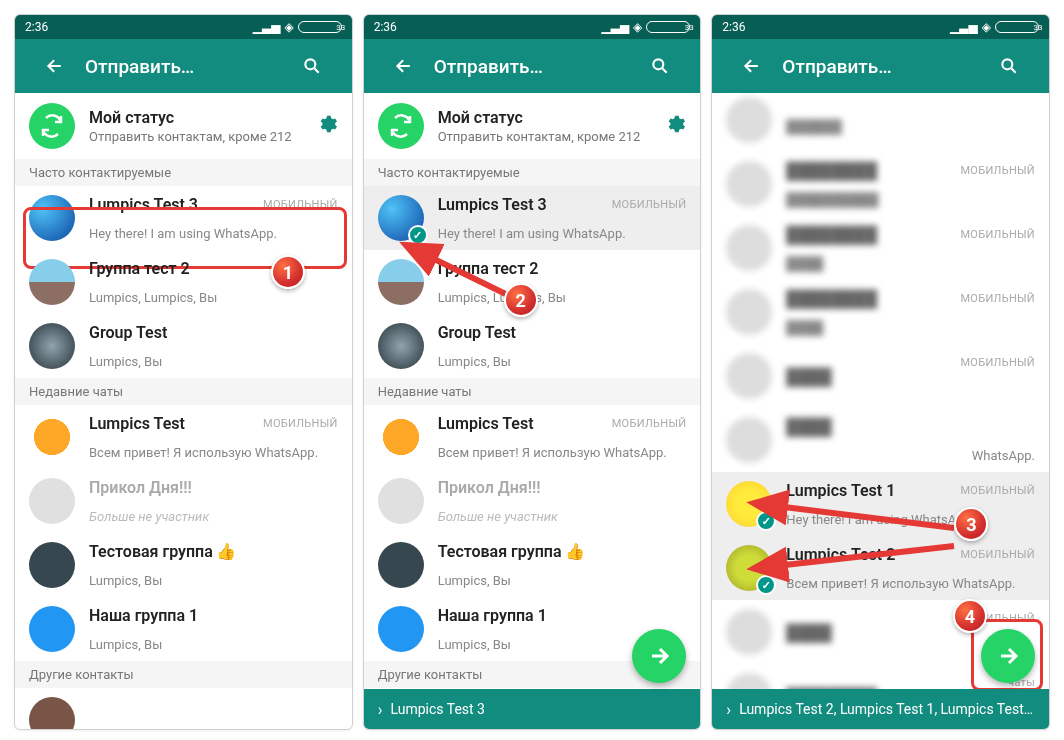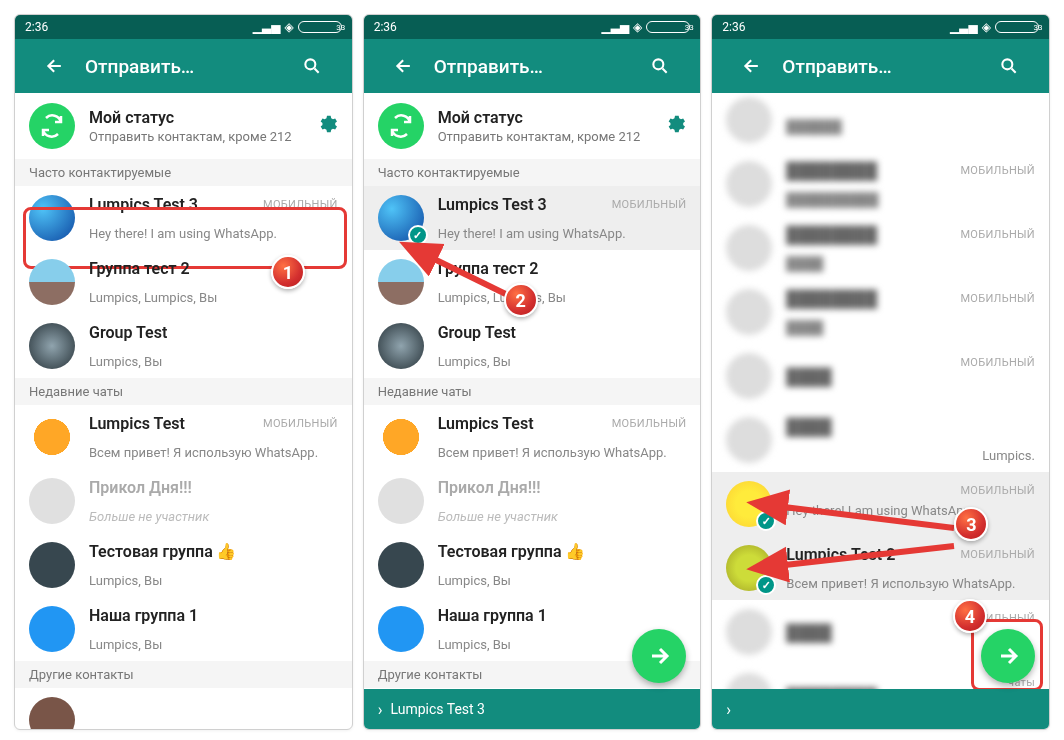--- a/index.html
+++ b/index.html
@@ -364,29 +364,30 @@
         <div class="av blur"></div>
         <div class="txt">
             <div class="n blur">████</div>
           </div>
         <div class="tag">МОБИЛЬНЫЙ</div>
       </div>
       <div class="row">
         <div class="av blur"></div>
         <div class="txt">
             <div class="n blur">████</div>
-            <div class="s" style="text-align:right;">Lumpics.</div>
+            <div class="s" style="text-align:right;">WhatsApp.</div>
           </div>
       </div>
 
       <div class="row sel">
         <div class="av yellow">
           <div class="check">✓</div>
         </div>
         <div class="txt">
+          <div class="n">Lumpics Test 1</div>
           <div class="s">Hey there! I am using WhatsApp.</div>
         </div>
         <div class="tag">МОБИЛЬНЫЙ</div>
       </div>
       <div class="row sel">
         <div class="av lime">
           <div class="check">✓</div>
         </div>
         <div class="txt">
           <div class="n">Lumpics Test 2</div>
@@ -435,15 +436,16 @@
           <path d="M5 12h14M13 5l7 7-7 7"></path>
         </svg>
     </div>
     <div class="redbox" style="right:6px; bottom:38px; width:72px; height:72px;"></div>
     <div class="step" style="right:62px; bottom:96px;">
         <span>4</span>
       </div>
 
     <div class="footbar">
       <span class="chev">›</span>
+      <span style="white-space:nowrap; overflow:hidden; text-overflow:ellipsis;">Lumpics Test 2, Lumpics Test 1, Lumpics Test 3</span>
     </div>
   </div>
 </div>
 
 </body></html>

